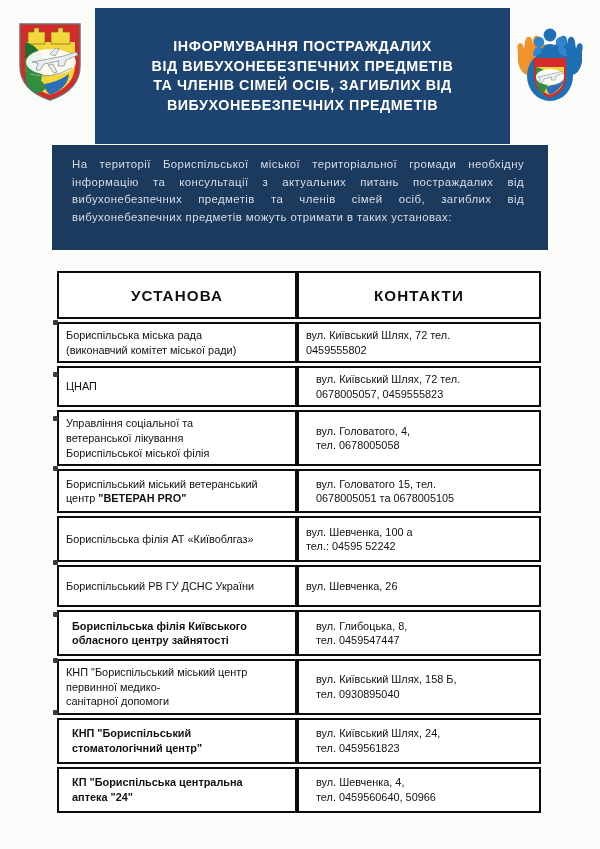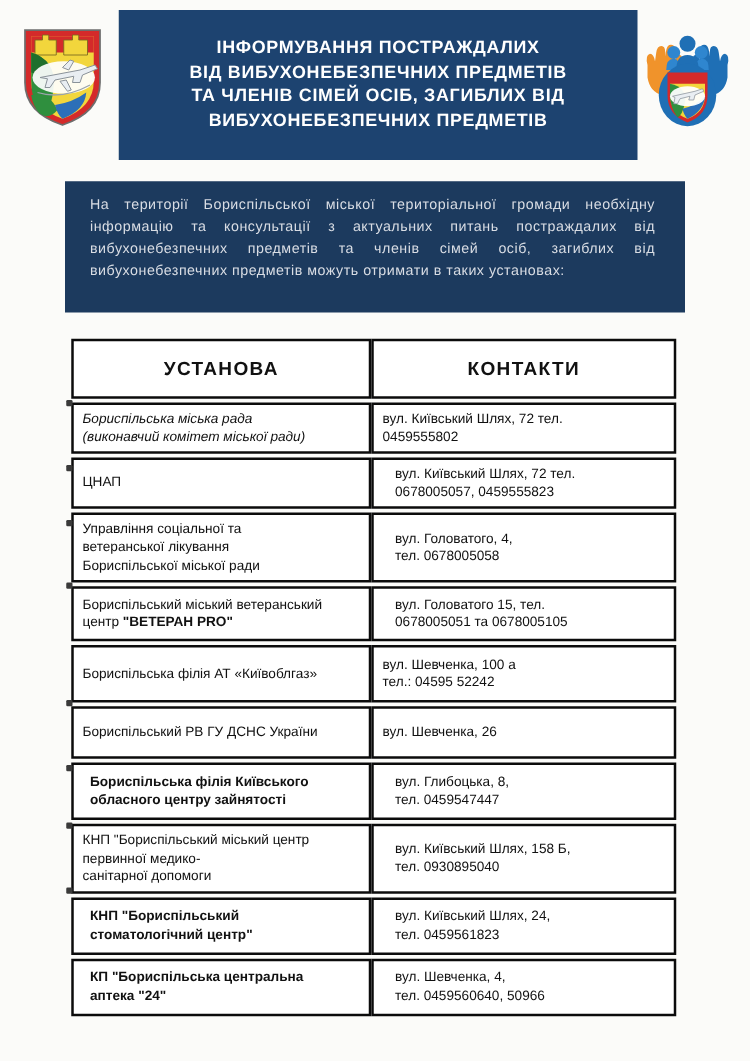--- a/index.html
+++ b/index.html
@@ -20,21 +20,21 @@
   .header {
     position: relative;
     height: 136px;
     width: 600px;
   }
   .header-banner {
     position: absolute;
     left: 95px;
     top: 8px;
     width: 415px;
-    height: 120px;
+    height: 136px;
     background: #1d4370;
     display: flex;
     flex-direction: column;
     align-items: center;
     justify-content: center;
     padding: 0 4px;
     box-sizing: border-box;
   }
   .header-line {
     color: #ffffff;
@@ -208,21 +208,21 @@
       <col class="col-cont">
     </colgroup>
     <thead>
       <tr>
         <th class="hdr">УСТАНОВА</th>
         <th class="hdr">КОНТАКТИ</th>
       </tr>
     </thead>
     <tbody>
         <tr>
-          <td class="inst" style="height: 32px; font-style: italic;">
+          <td class="inst" style="height: 32px;">
             <span class="rowline">Бориспільська міська рада</span>
             <span class="rowline">(виконавчий комітет міської ради)</span>
           </td>
           <td class="cont">
             <span class="rowline">вул. Київський Шлях, 72 тел.</span>
             <span class="rowline">0459555802</span>
           </td>
         </tr>
         <tr>
           <td class="inst" style="height: 40px;">
@@ -230,21 +230,21 @@
           </td>
           <td class="cont indent">
             <span class="rowline">вул. Київський Шлях, 72 тел.</span>
             <span class="rowline">0678005057,  0459555823</span>
           </td>
         </tr>
         <tr>
           <td class="inst" style="height: 50px;">
             <span class="rowline">Управління соціальної та</span>
             <span class="rowline">ветеранської лікування</span>
-            <span class="rowline">Бориспільської міської ради</span>
+            <span class="rowline">Бориспільської міської філія</span>
           </td>
           <td class="cont indent">
             <span class="rowline">вул. Головатого, 4,</span>
             <span class="rowline">тел. 0678005058</span>
           </td>
         </tr>
         <tr>
           <td class="inst" style="height: 44px;">
             <span class="rowline">Бориспільський міський ветеранський</span>
             <span class="rowline">центр <span class="bold">"ВЕТЕРАН PRO"</span></span>

